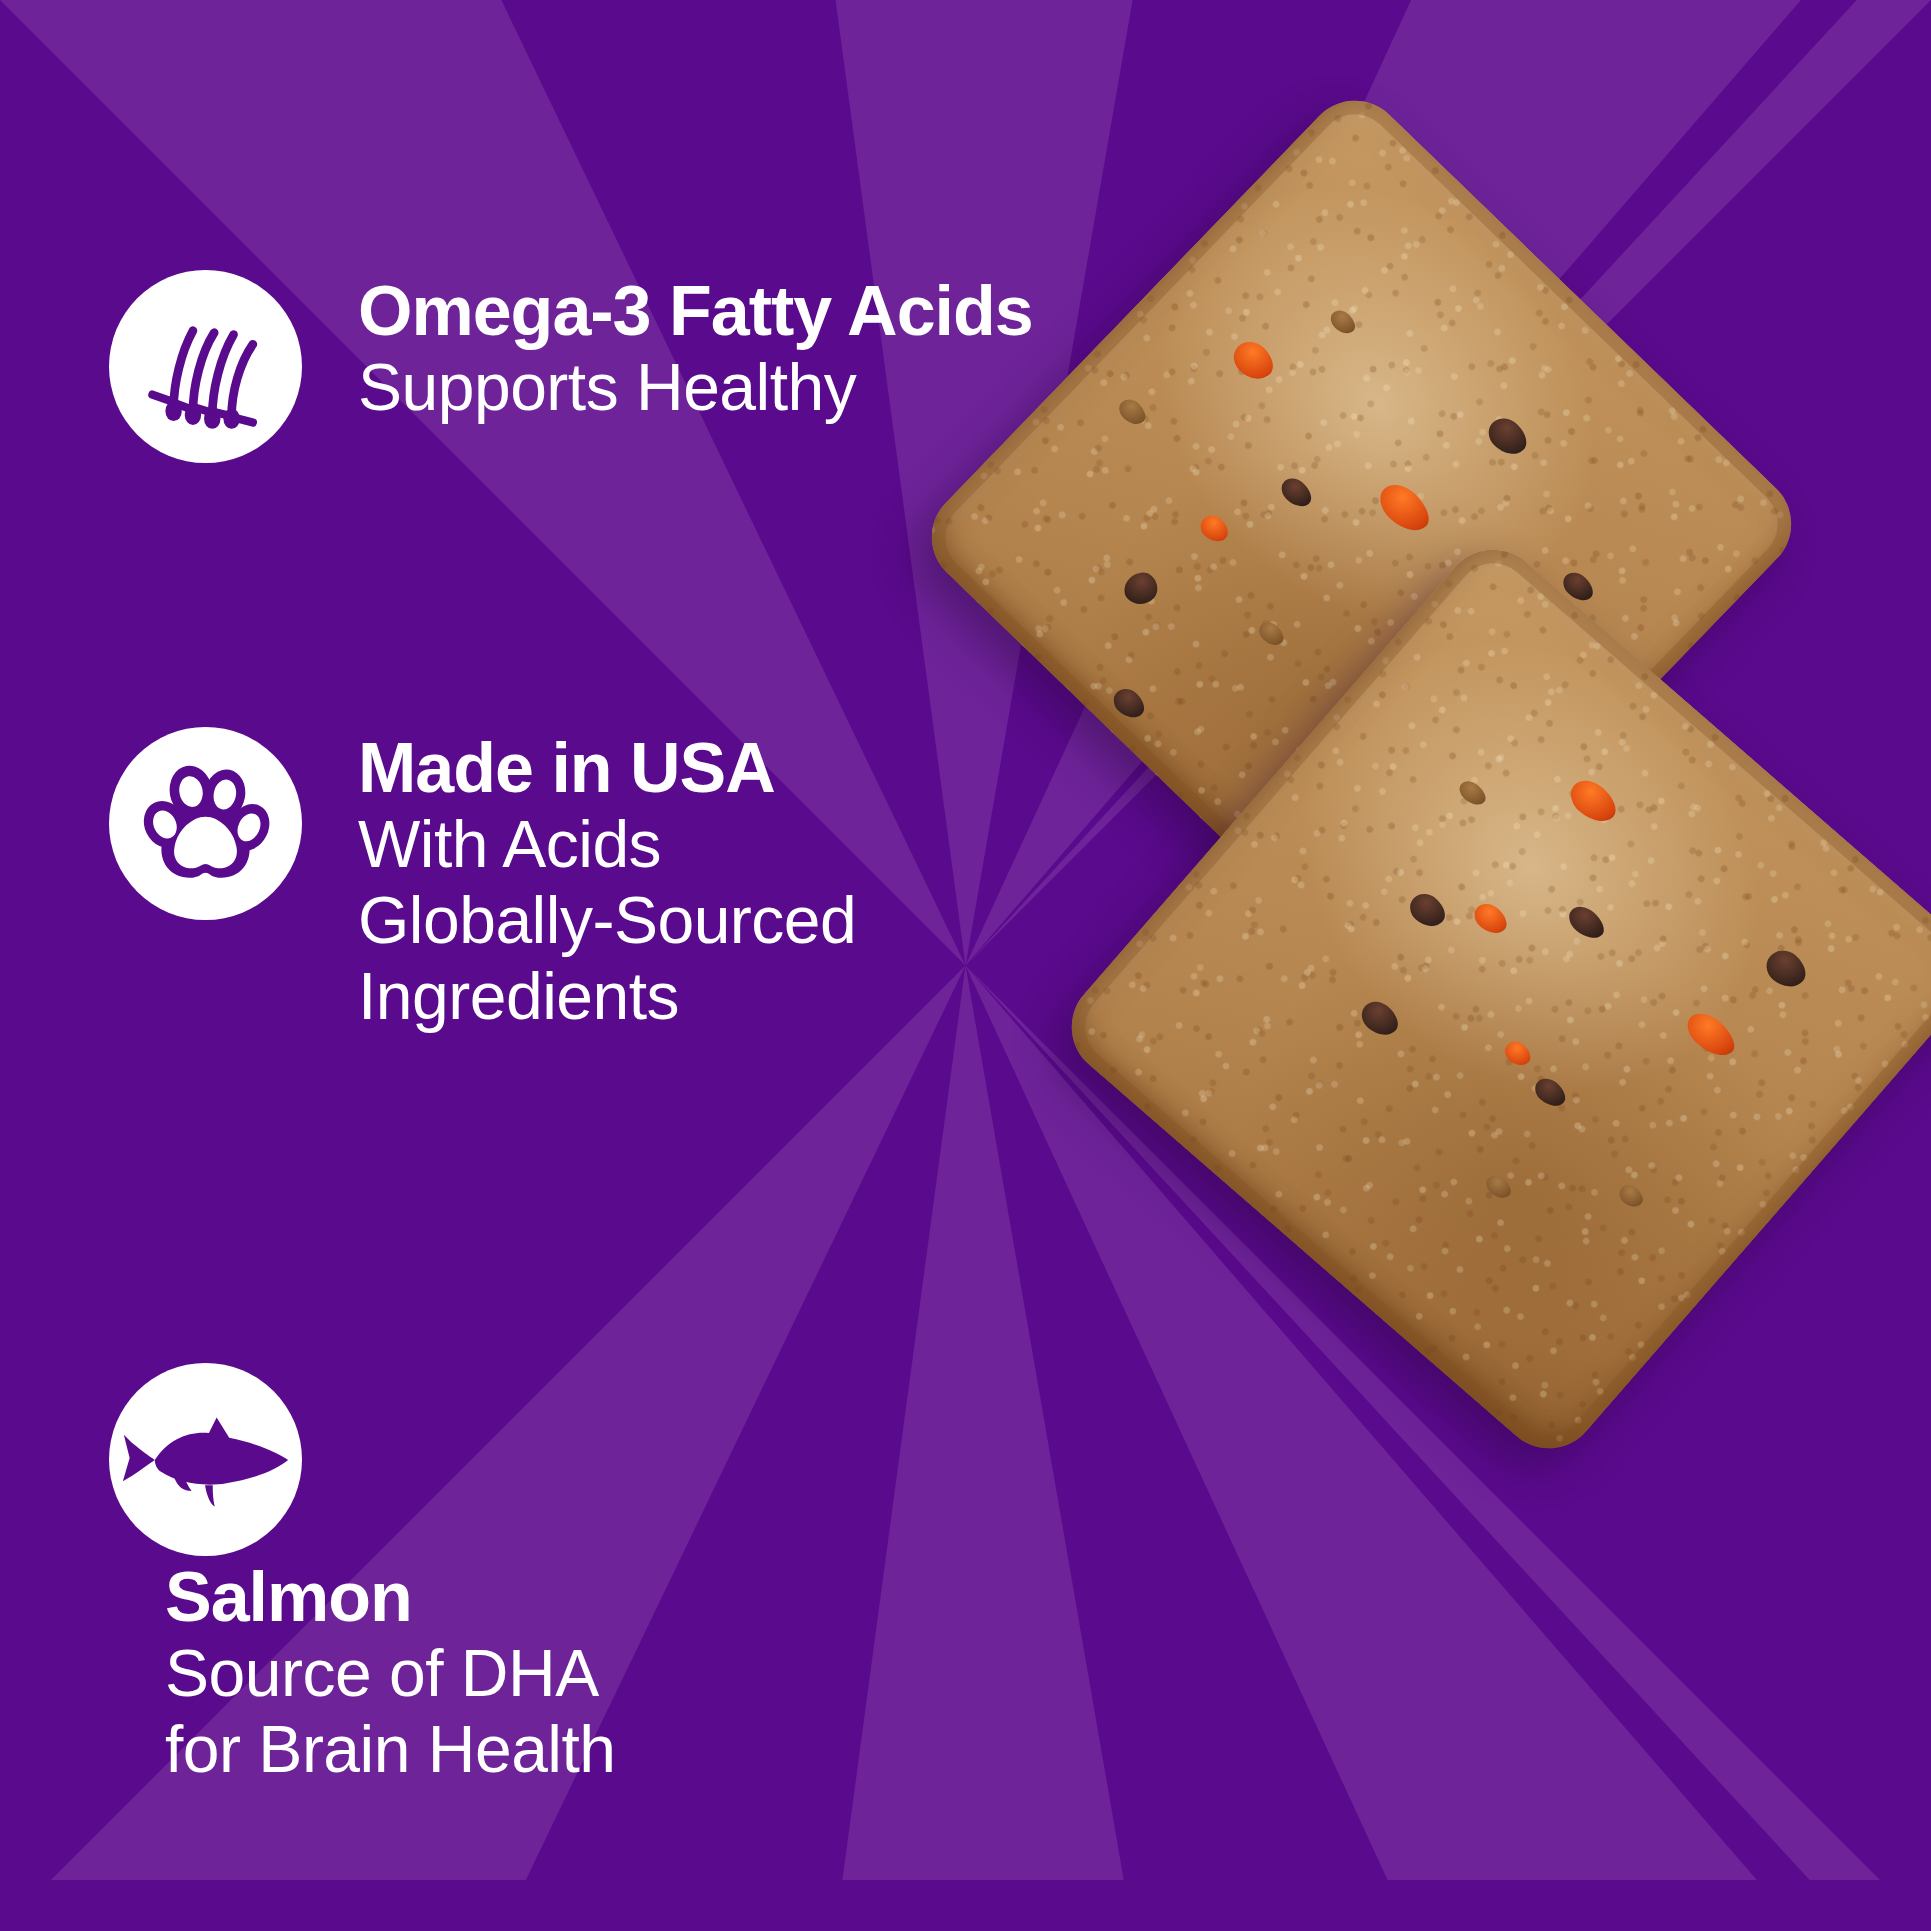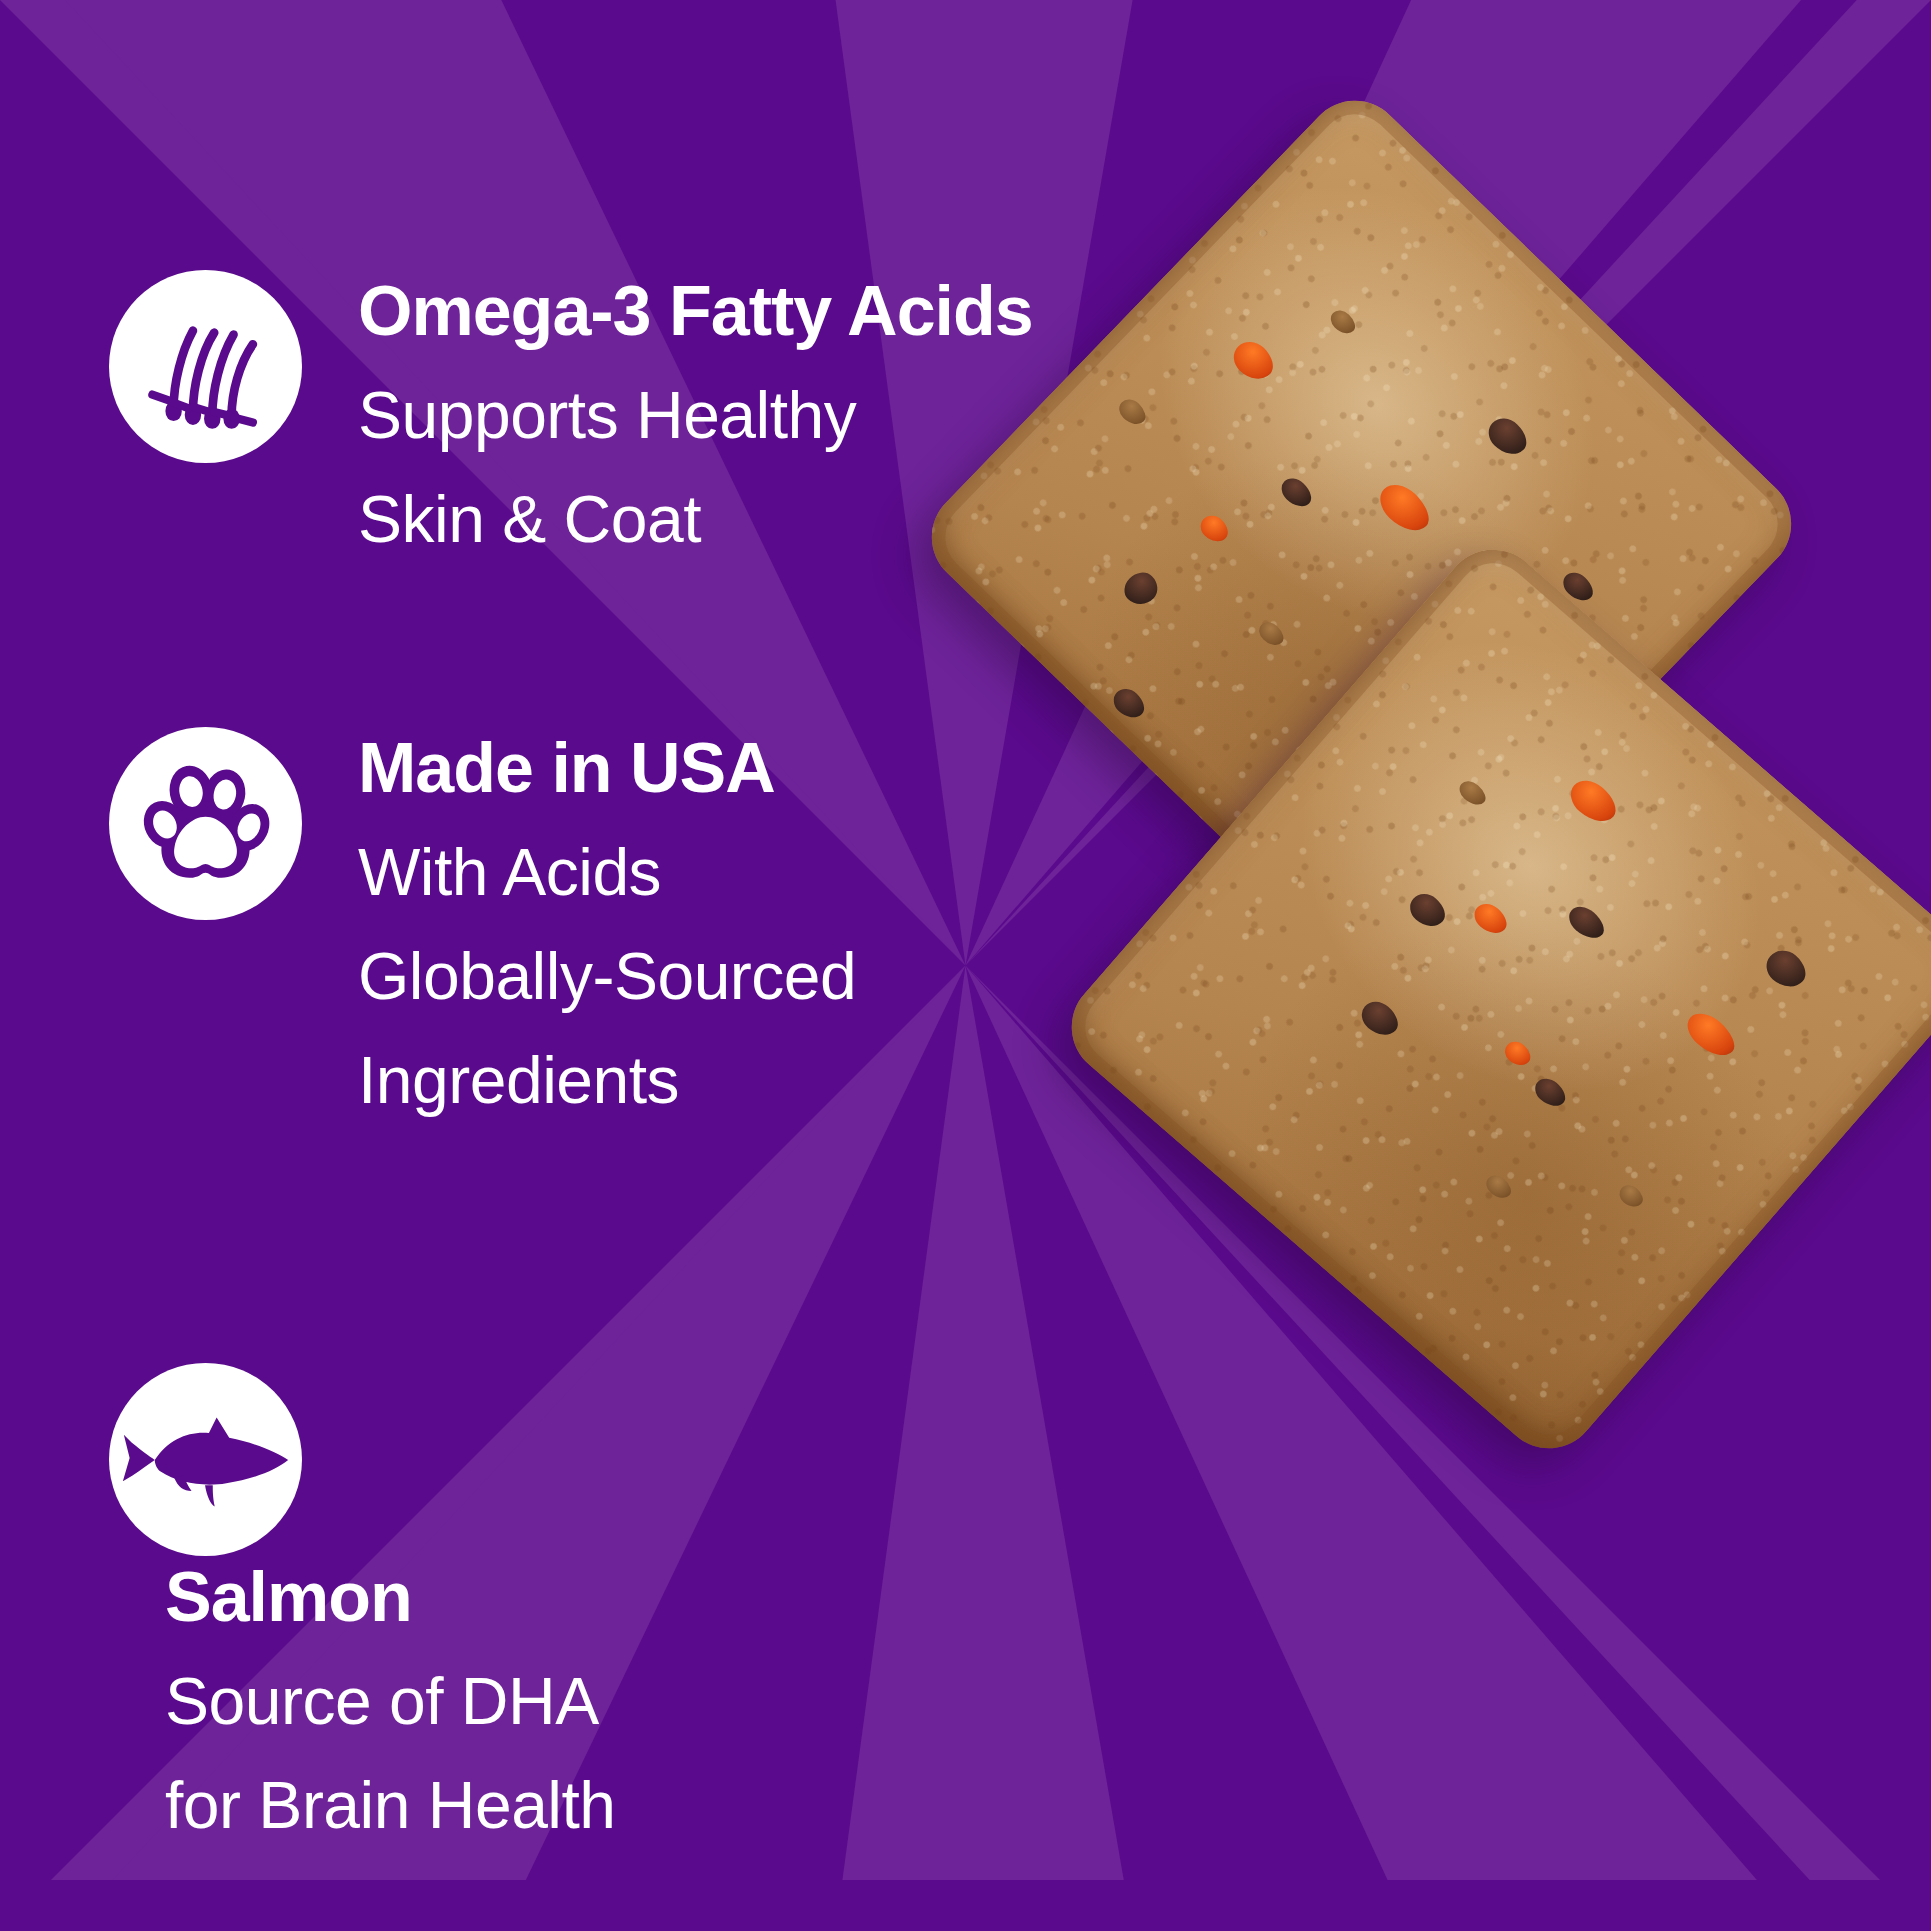--- a/index.html
+++ b/index.html
@@ -34,21 +34,20 @@
     color:#FFFFFF;font-weight:700;
     font-size:70px;line-height:75px;
     letter-spacing:-1px;
     white-space:nowrap;
   }
   .fsub{
     color:#FFFFFF;font-weight:400;
     font-size:66px;line-height:76px;
     letter-spacing:-0.5px;
     white-space:nowrap;
-    margin-top:28px;
   }
 
   
   .treats{position:absolute;left:1043px;top:212px;width:946px;height:1159px;}
   .treat{
     position:absolute;
     border-radius:50px;
     background:
       radial-gradient(ellipse 60% 50% at 38% 34%, rgba(255,240,205,.42), rgba(255,240,205,0) 62%),
       radial-gradient(ellipse 70% 60% at 70% 72%, rgba(120,72,26,.30), rgba(120,72,26,0) 65%),
@@ -172,21 +171,20 @@
             <line x1="41" y1="112" x2="57" y2="118"></line>
             <line x1="63" y1="117" x2="79" y2="122"></line>
             <line x1="84" y1="122" x2="100" y2="126"></line>
             <line x1="105" y1="128" x2="124" y2="133"></line>
           </g>
         </svg>
       </div>
       <div class="ftext">
         <div class="ftitle">Omega-3 Fatty Acids</div>
         <div class="fsub">Supports Healthy</div>
-        <div class="fsub">Skin &amp; Coat</div>
       </div>
     </div>
 
     <div class="feature f2">
       <div class="icon-badge">
         <svg width="145" height="145" viewBox="0 0 150 150">
           <g fill="#5A0A8C">
 
             <ellipse cx="60" cy="42" rx="22" ry="27" transform="rotate(-10 60 42)"></ellipse>
             <ellipse cx="95" cy="45" rx="21" ry="26" transform="rotate(11 95 45)"></ellipse>

